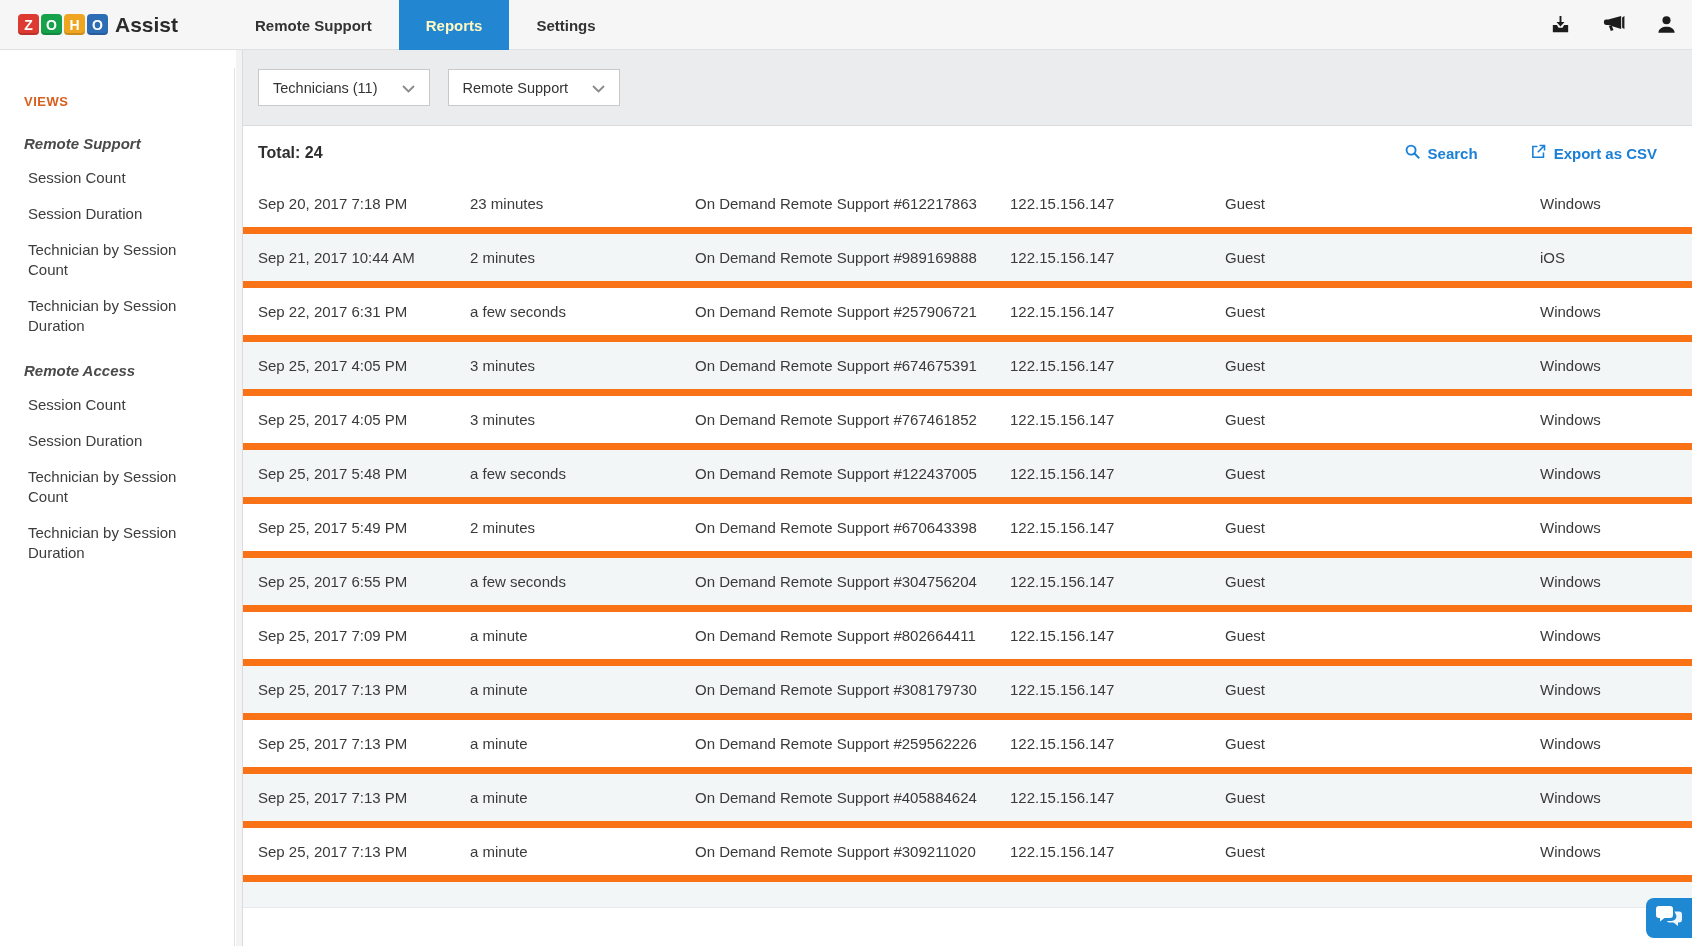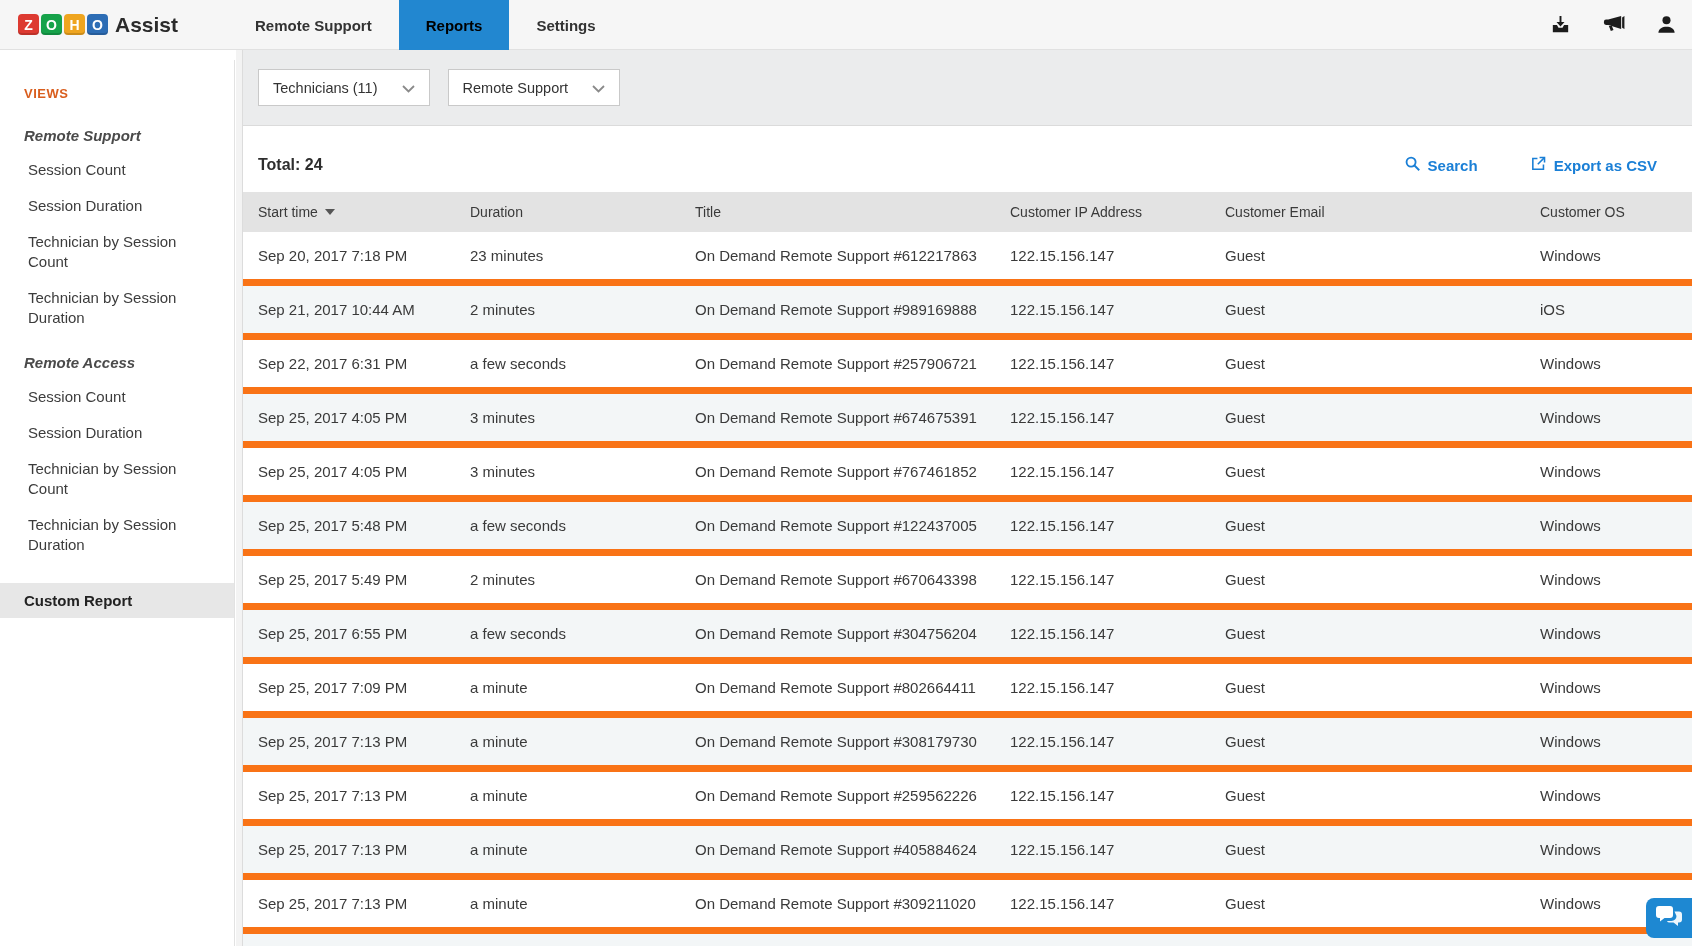--- a/index.html
+++ b/index.html
@@ -14,26 +14,26 @@
   .logo { display:flex; align-items:center; padding:0 20px 0 18px; cursor:pointer; }
   .logo-tiles { display:flex; gap:2px; }
   .tile { width:21px; height:21px; border-radius:4px; color:#fff; font-weight:bold;
           font-size:14px; display:flex; align-items:center; justify-content:center;
           box-shadow:inset 0 -2px 0 rgba(0,0,0,.15); }
   .brand { font-size:21px; font-weight:700; color:#2b2b2b; margin-left:7px; }
   .nav-items { display:flex; align-items:stretch; margin-left:30px; }
   .nav-item { height:50px; padding:0 27px; font-size:15px; font-weight:600; color:#333;
               background:transparent; border:none; cursor:pointer;
               font-family:inherit; }
-  .nav-item.active { background:#2287d0; color:#000000; }
+  .nav-item.active { background:#2287d0; color:#fef9c3; }
   .nav-icons { margin-left:auto; display:flex; align-items:center; gap:30px; padding-right:14px; }
   .nav-icon { width:23px; height:23px; display:flex; align-items:center; justify-content:center; cursor:pointer; }
 
   
-  .sidebar { position:absolute; left:0; top:60px; width:235px; bottom:0; background:#fff;
+  .sidebar { position:absolute; left:0; top:68px; width:235px; bottom:0; background:#fff;
              border-right:1px solid #e2e2e2; font-size:15px; color:#3c3c3c; }
   .views-label { margin:26px 0 0 24px; color:#d95e1e; font-weight:700; font-size:13px; letter-spacing:.5px; }
   .section-title { margin:26px 0 0 24px; font-style:italic; font-weight:700; color:#4a4a4a; }
   .side-item { margin:16px 0 0 28px; line-height:20px; max-width:175px; cursor:pointer; }
   .custom-report { margin-top:28px; padding:9px 0 9px 24px; background:#e7e7e7;
                    font-weight:700; color:#222; cursor:pointer; }
   .scroll-strip { position:absolute; left:236px; top:50px; width:7px; bottom:0;
                   background:#f3f3f3; border-right:1px solid #dcdcdc; }
 
   
@@ -44,21 +44,21 @@
               padding:0 14px; display:flex; align-items:center; gap:24px; font-size:14.5px;
               color:#333; margin-right:18px; cursor:pointer; font-family:inherit; }
   .range-group { margin-left:auto; display:flex; }
   .range-btn { background:#fff; border:1px solid #c9c9c9; height:37px; padding:0 19px;
                font-size:14.5px; color:#333; margin-left:-1px; cursor:pointer; font-family:inherit; }
   .range-btn:first-child { border-radius:3px 0 0 3px; margin-left:0; }
   .range-btn:last-child  { border-radius:0 3px 3px 0; }
   .range-btn.active { background:#2793d6; border-color:#2793d6; color:#fff; font-weight:600;
                       position:relative; z-index:1; }
 
-  .toolbar { height:54px; display:flex; align-items:center; padding:0 35px 0 15px;margin-top:12px; }
+  .toolbar { height:54px; display:flex; align-items:center; padding:0 35px 0 15px; }
   .total { font-size:16px; font-weight:700; color:#2e2e2e; }
   .links { margin-left:auto; display:flex; gap:52px;align-items:flex-end; }
   .link { color:#1a7fd6; font-size:15px; font-weight:600; display:flex; align-items:center;
           gap:7px; cursor:pointer; background:none; border:none; font-family:inherit; }
 
   .thead { display:grid; grid-template-columns:212px 225px 315px 215px 315px 1fr;
            padding-left:15px; background:#e3e3e3; height:40px; align-items:center;
            font-size:14px; color:#3a3a3a; }
   .th { display:flex; align-items:center; gap:7px; cursor:pointer; }
   .sort-caret { width:0; height:0; border-left:5px solid transparent;
@@ -123,21 +123,20 @@
         <div class="side-item">Session Count</div>
         <div class="side-item">Session Duration</div>
         <div class="side-item">Technician by Session Count</div>
         <div class="side-item">Technician by Session Duration</div>
         <div class="section-title">Remote Access</div>
         <div class="side-item">Session Count</div>
         <div class="side-item">Session Duration</div>
         <div class="side-item">Technician by Session Count</div>
         <div class="side-item">Technician by Session Duration</div>
       </div>
-    <div class="custom-report">Custom Report</div>
   </aside>
   <div class="scroll-strip"></div>
 
   <main class="main">
 
     <div class="filterbar">
       <button class="dropdown">
         <span>Technicians (11)</span>
         <span>
           <svg width="13" height="8" viewBox="0 0 13 8" fill="none" stroke="#8a8a8a" stroke-width="1.8">
@@ -177,41 +176,20 @@
                 <path d="M13.5 3.5H20.5V10.5"></path>
                 <path d="M20 4l-9 9"></path>
             </svg>
           </span>
           <span>Export as CSV</span>
         </button>
       </div>
     </div>
 
     <div>
-      <div class="thead">
-          <div class="th">
-            <span>Start time</span>
-            <span class="sort-caret"></span>
-          </div>
-          <div class="th">
-            <span>Duration</span>
-          </div>
-          <div class="th">
-            <span>Title</span>
-          </div>
-          <div class="th">
-            <span>Customer IP Address</span>
-          </div>
-          <div class="th">
-            <span>Customer Email</span>
-          </div>
-          <div class="th">
-            <span>Customer OS</span>
-          </div>
-        </div>
       <div class="tbody">
           <div class="trow">
             <div class="td">Sep 20, 2017 7:18 PM</div>
             <div class="td">23 minutes</div>
             <div class="td">On Demand Remote Support #612217863</div>
             <div class="td">122.15.156.147</div>
             <div class="td">Guest</div>
             <div class="td">Windows</div>
           </div>
           <div class="trow">

